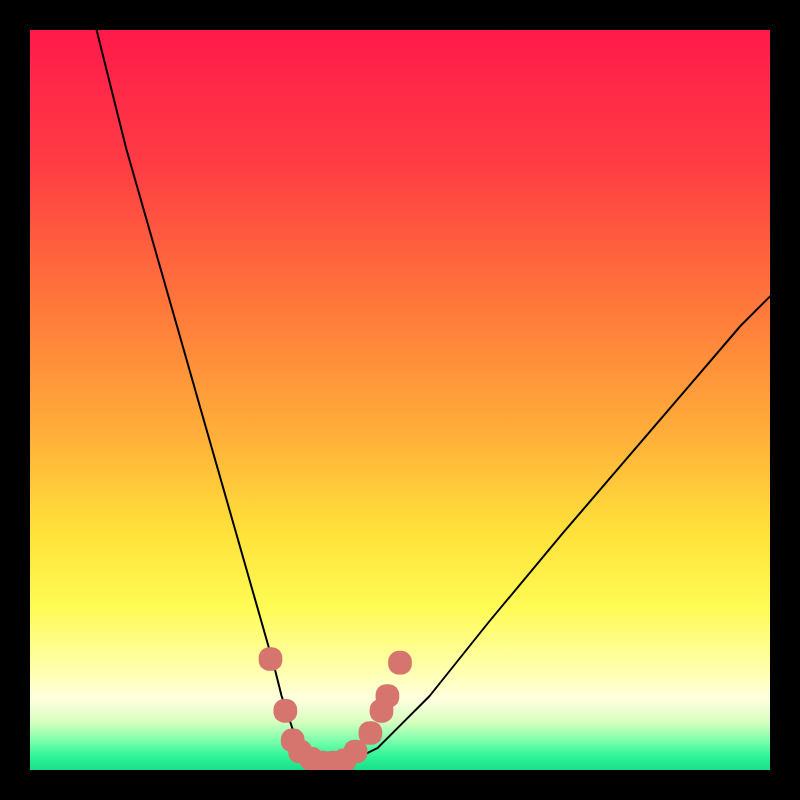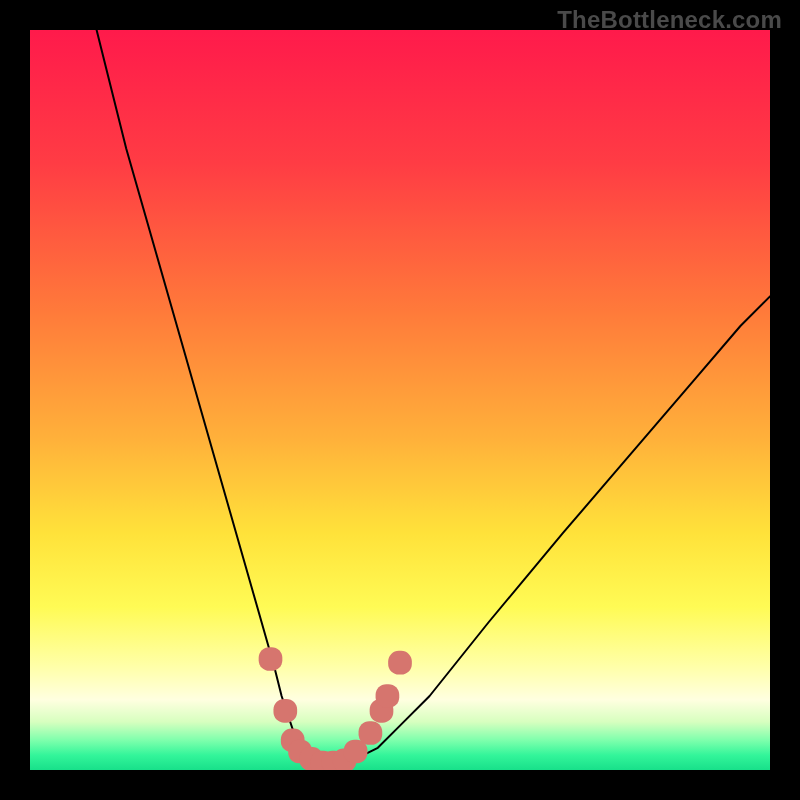--- a/index.html
+++ b/index.html
@@ -78,14 +78,13 @@
           <rect x="302.66" y="718.54" width="23.68" height="23.68" rx="10.66" ry="10.66" fill="#d6756e"></rect>
           <rect x="313.76" y="709.66" width="23.68" height="23.68" rx="10.66" ry="10.66" fill="#d6756e"></rect>
           <rect x="328.56" y="691.16" width="23.68" height="23.68" rx="10.66" ry="10.66" fill="#d6756e"></rect>
           <rect x="339.66" y="668.96" width="23.68" height="23.68" rx="10.66" ry="10.66" fill="#d6756e"></rect>
           <rect x="345.58" y="654.16" width="23.68" height="23.68" rx="10.66" ry="10.66" fill="#d6756e"></rect>
           <rect x="358.16" y="620.86" width="23.68" height="23.68" rx="10.66" ry="10.66" fill="#d6756e"></rect>
         </g>
     </svg>
   </div>
 
-  <div class="watermark">TheBottleneck.com</div>
 </div>
 
 </body></html>

